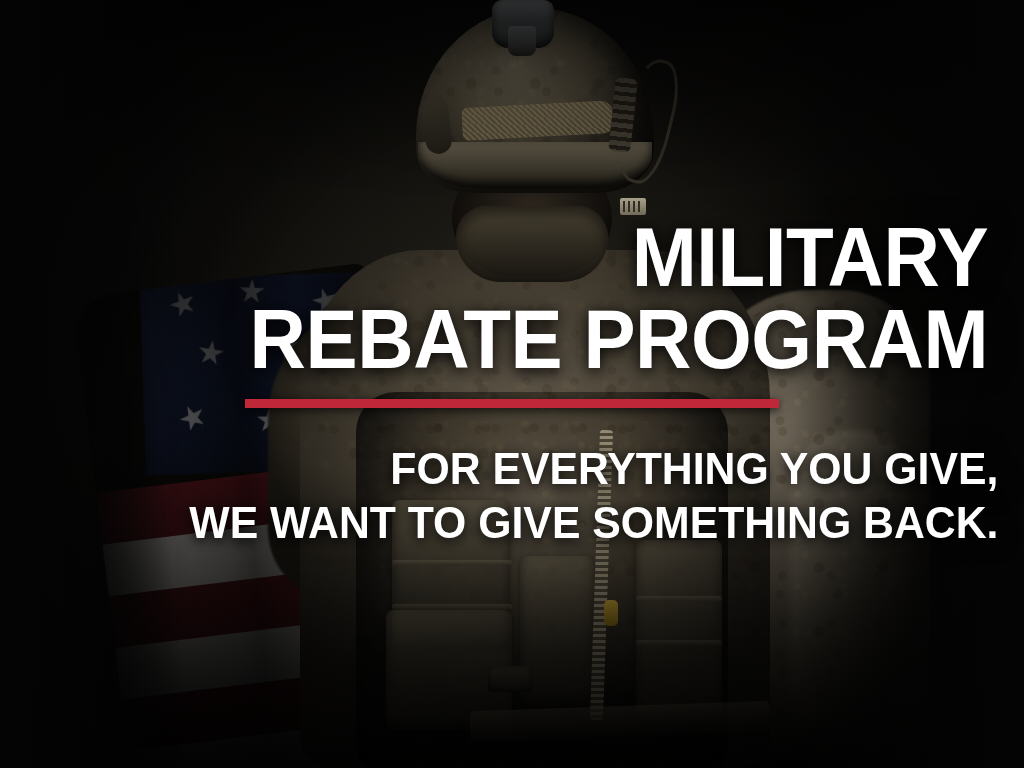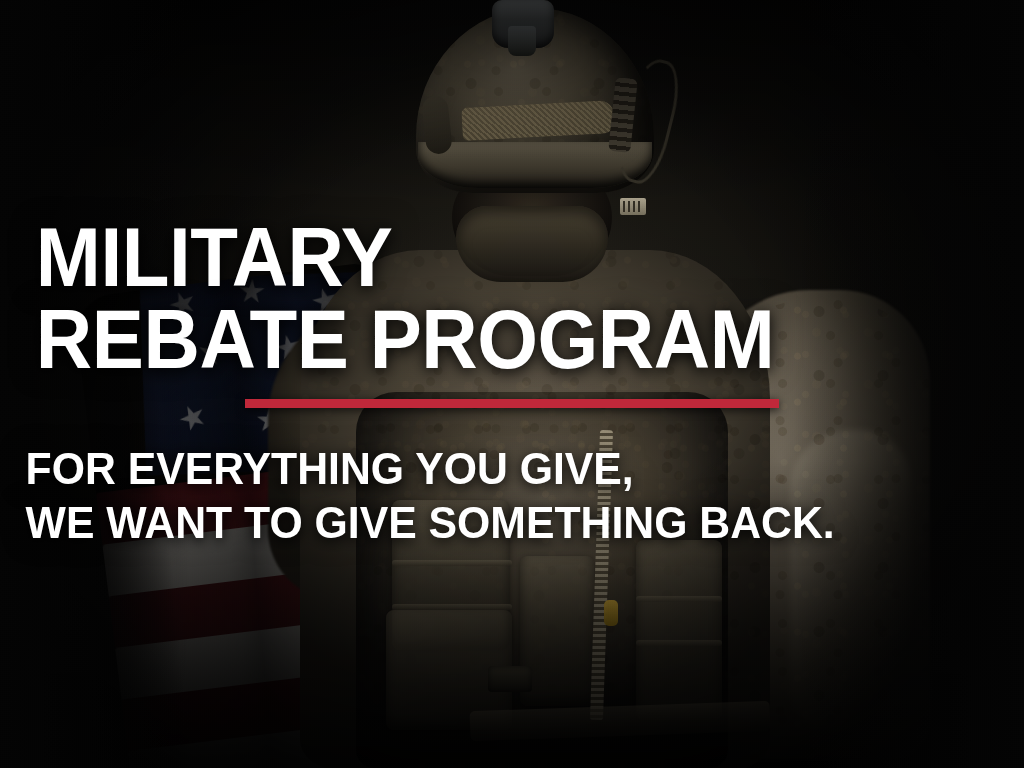--- a/index.html
+++ b/index.html
@@ -245,21 +245,21 @@
     position:absolute;inset:0;opacity:.16;mix-blend-mode:overlay;
     background-image:
       repeating-linear-gradient(0deg,rgba(255,255,255,.05) 0 1px,transparent 1px 2px),
       repeating-linear-gradient(90deg,rgba(0,0,0,.05) 0 1px,transparent 1px 2px);
   }
 
   
   .overlay{
     position:absolute;inset:0;
     display:flex;flex-direction:column;align-items:center;
-    text-align:left;
+    text-align:right;
     text-decoration:underline;
   }
   .headline{
     margin:0;
     color:#ffffff;
     font-family:"Liberation Sans","DejaVu Sans",sans-serif;
     font-weight:700;
     letter-spacing:-0.5px;
     line-height:.98;
     text-shadow:0 3px 14px rgba(0,0,0,.85),0 0 30px rgba(0,0,0,.55);

